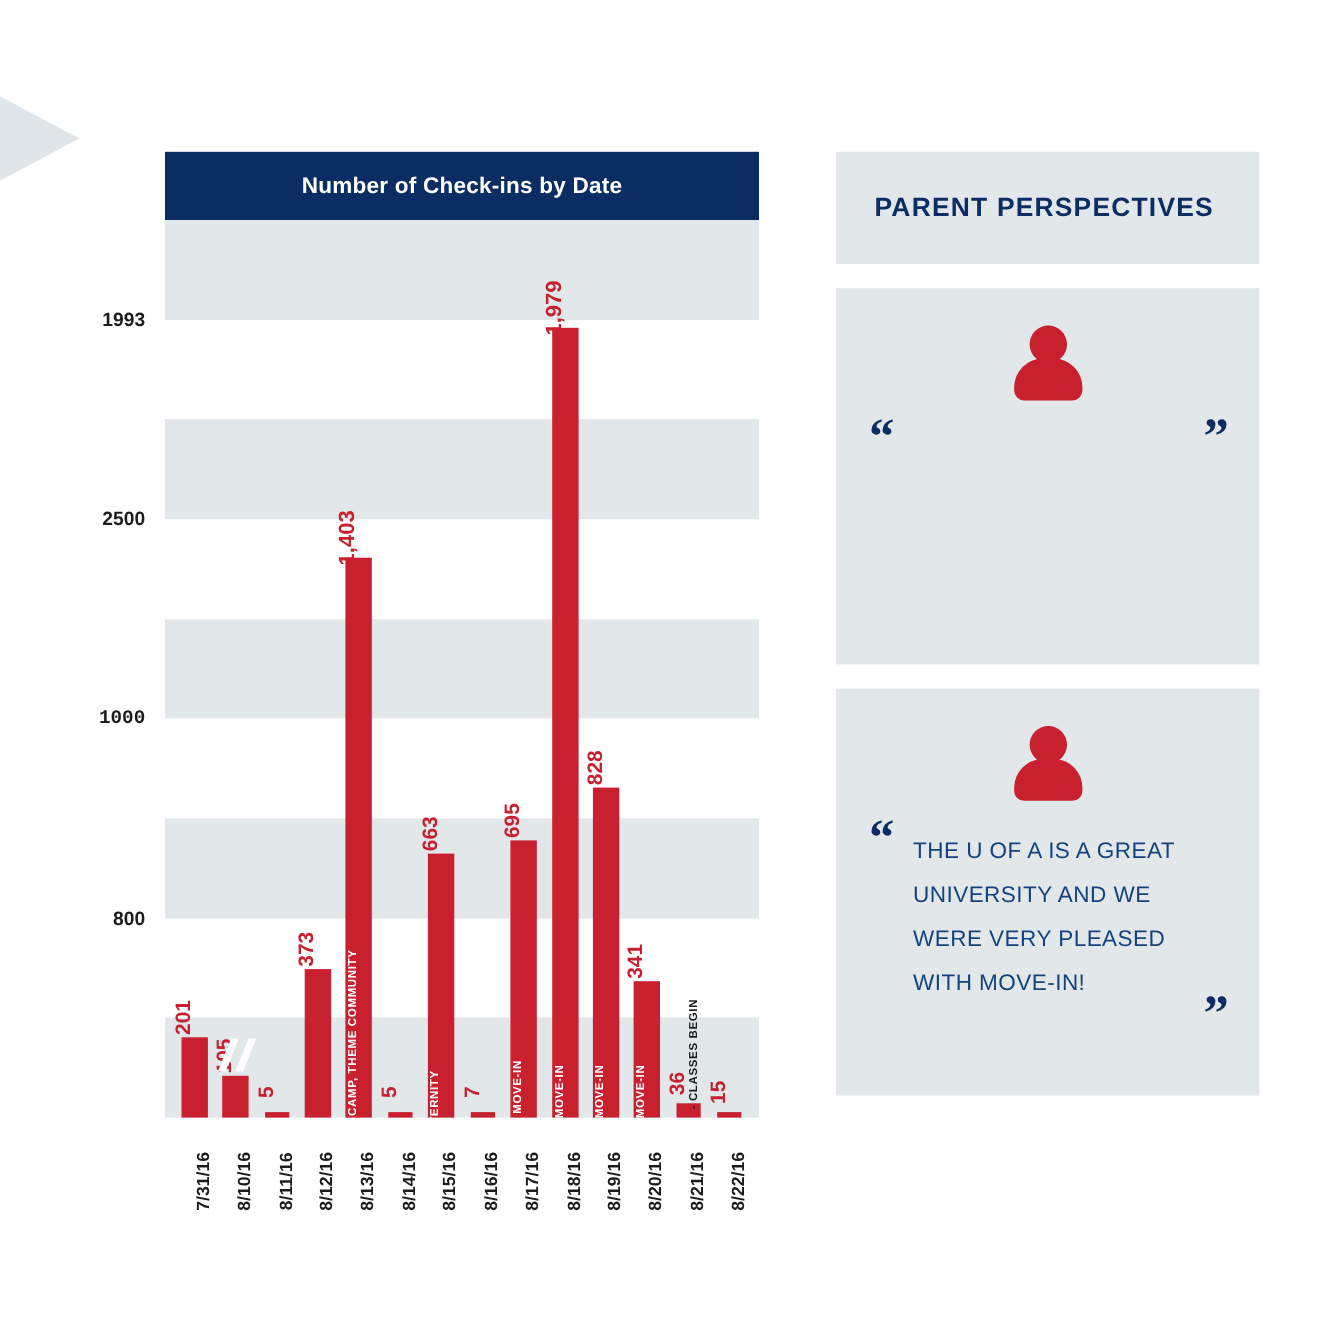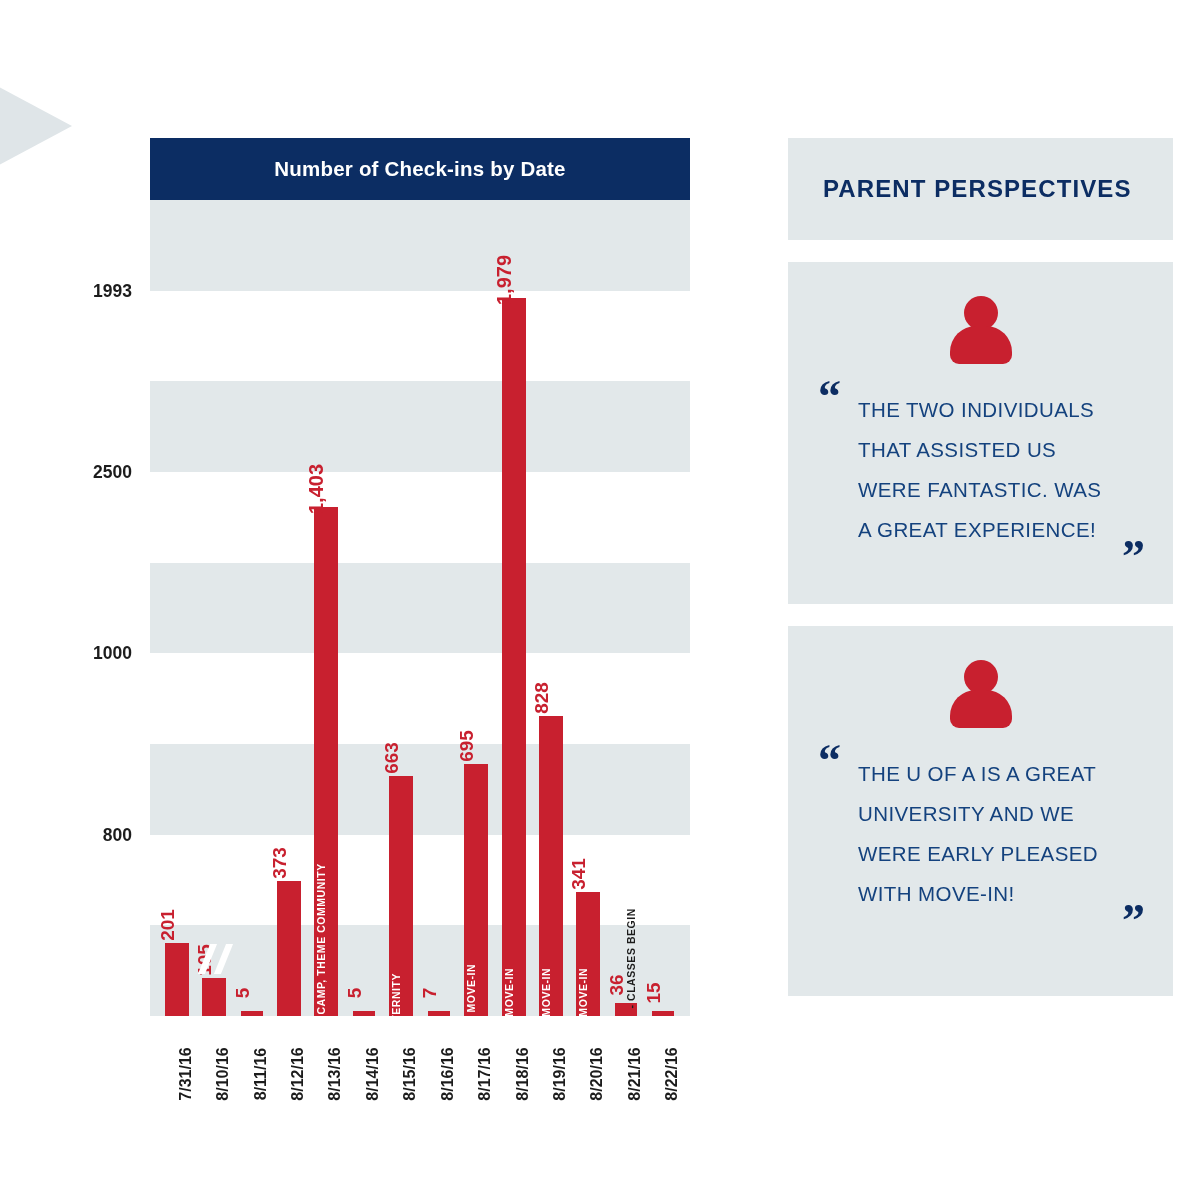--- a/index.html
+++ b/index.html
@@ -195,21 +195,21 @@
     color: #1c1c1c;
     font-size: 16px;
     font-weight: bold;
     white-space: nowrap;
     margin-top: 46px;
   }
 
   
   #right-panel {
     position: absolute;
-    left: 788px;
+    left: 760px;
     top: 138px;
     width: 385px;
   }
 
   .gray-box { background: #e2e8ea; }
 
   #perspectives-header {
     height: 102px;
     display: flex;
     align-items: center;
@@ -377,21 +377,21 @@
           <div class="bar-slot">
             <div class="bar thin" style="height: 5.44px;">
               <span class="bar-value small">15</span>
             </div>
           </div>
         </div>
     </div>
 
     <div id="y-axis">
         <div class="y-tick" style="bottom: 181.333px; transform: translateY(50%);">800</div>
-        <div class="y-tick" style="bottom: 362.667px; transform: translateY(50%);">1000</div>
+        <div class="y-tick" style="bottom: 362.667px; transform: translateY(50%); font-family: Liberation Mono, monospace;">1000</div>
         <div class="y-tick" style="bottom: 544px; transform: translateY(50%);">2500</div>
         <div class="y-tick" style="bottom: 725.333px; transform: translateY(50%);">1993</div>
       </div>
 
     <div id="axis-break">
       <div class="slash" style="left:6px;"></div>
       <div class="slash" style="left:22px;"></div>
     </div>
 
     <div id="x-axis">
@@ -446,31 +446,30 @@
       <span class="hdr-text">PARENT PERSPECTIVES</span>
     </div>
 
     <div class="quote-card gray-box first">
       <div class="avatar">
         <div class="head"></div>
           <div class="body"></div>
       </div>
       <div class="quote-body">
         <span class="qmark open">“</span>
-        <div class="quote-text">THE TWO INDIVIDUALS THAT ASSISTED US WERE FANTASTIC. WAS A GREAT EXPERIENCE!</div>
         <span class="qmark close">”</span>
       </div>
     </div>
 
     <div class="quote-card gray-box second">
       <div class="avatar">
         <div class="head"></div>
           <div class="body"></div>
       </div>
       <div class="quote-body">
         <span class="qmark open">“</span>
-        <div class="quote-text">THE U OF A IS A GREAT UNIVERSITY AND WE WERE EARLY PLEASED WITH MOVE-IN!</div>
+        <div class="quote-text">THE U OF A IS A GREAT UNIVERSITY AND WE WERE VERY PLEASED WITH MOVE-IN!</div>
         <span class="qmark close">”</span>
       </div>
     </div>
 
   </div>
 </div>
 
 </body></html>

